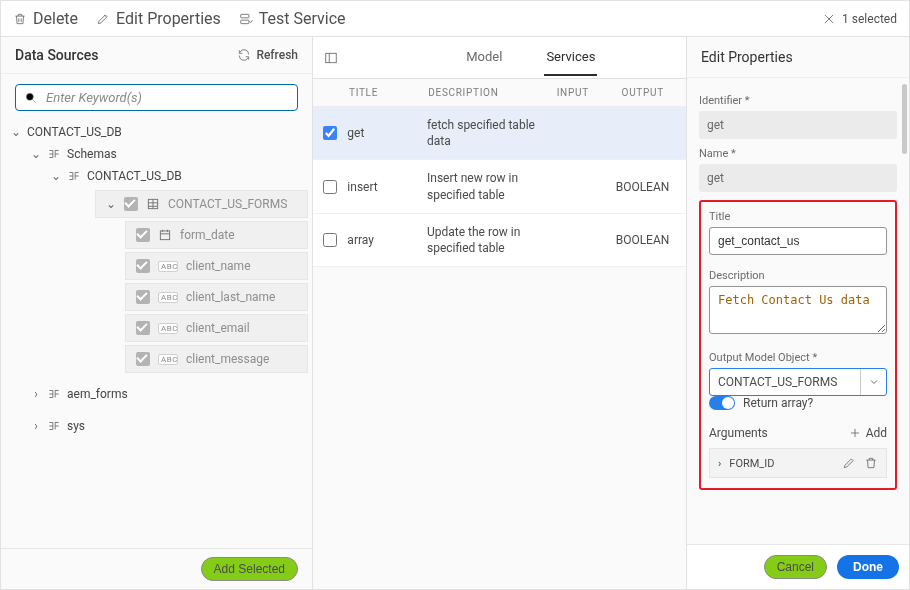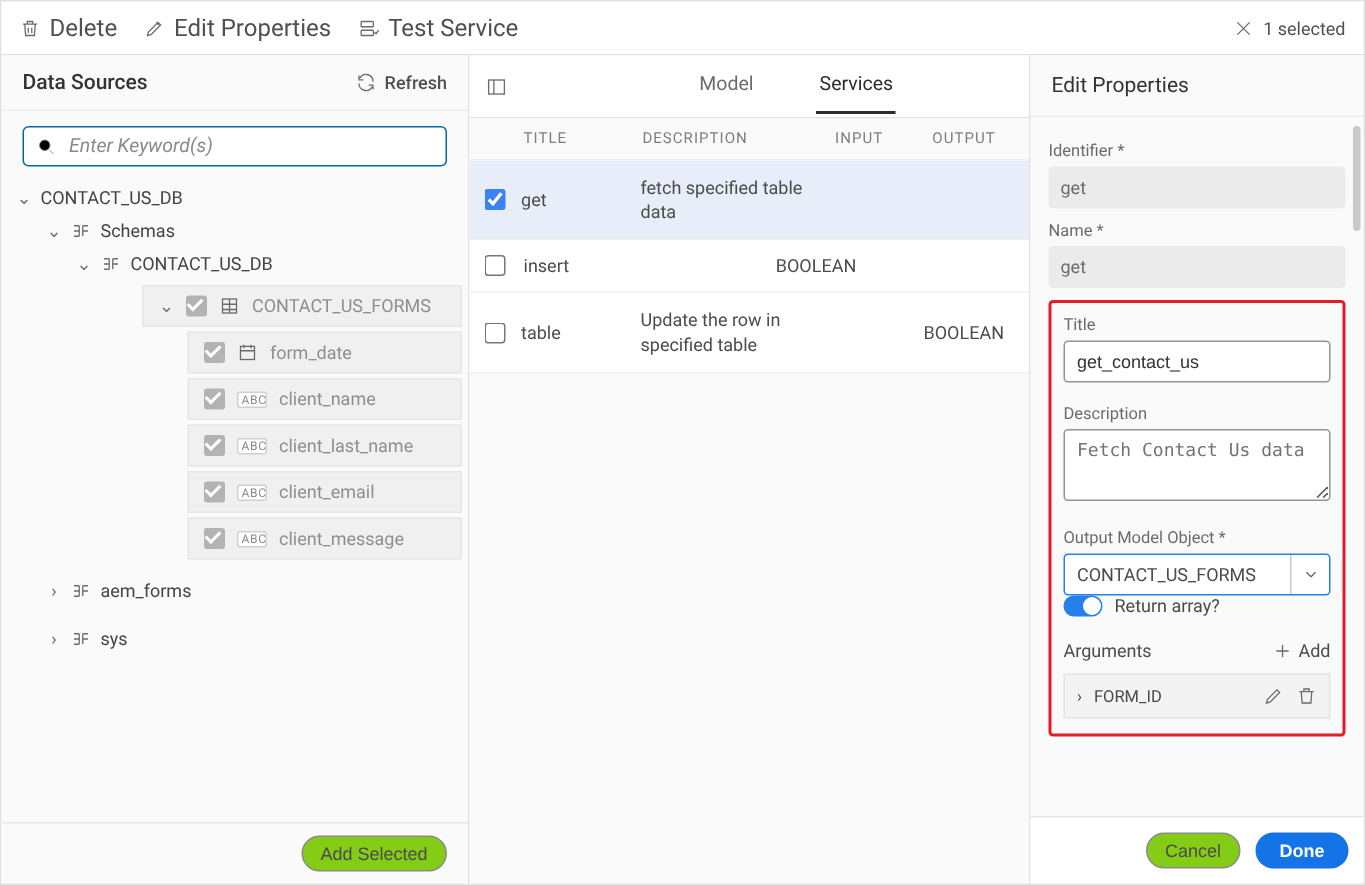--- a/index.html
+++ b/index.html
@@ -143,21 +143,21 @@
     .ro-input{
       background:#ebebeb; border:none; border-radius:3px; padding:7px 8px; font-size:12px; color:#6b6b6b; width:100%; margin-bottom:8px;
     }
     .hl-zone{
       border:2px solid #e11d2a; border-radius:3px; padding:8px 8px 10px; margin-top:4px;
     }
     .txt-input{
       width:100%; border:1px solid #949494; border-radius:3px; padding:6px 8px; font-size:12px; color:#333; background:#fff;
     }
     .txt-area{
-      width:100%; border:1px solid #949494; border-radius:3px; padding:6px 8px; font-size:12px; color:#737373; background:#fff;
+      width:100%; border:1px solid #949494; border-radius:3px; padding:6px 8px; font-size:12px; color:#a16207; background:#fff;
       height:48px; resize:both;
     }
     .select-wrap{
       display:flex; border:1px solid #2680eb; border-radius:3px; overflow:hidden; background:#fff;
     }
     .select-wrap .sel-val{ flex:1; padding:6px 8px; font-size:12px;}
     .select-wrap .sel-btn{ width:26px; border-left:1px solid #c9c9c9; display:flex; align-items:center; justify-content:center;}
     .switch{
       width:26px; height:14px; border-radius:8px; background:#2680eb; position:relative; flex-shrink:0;
     }
@@ -372,28 +372,29 @@
         <div class="c-title">get</div>
         <div class="c-desc">fetch specified table data</div>
         <div class="c-input"></div>
         <div class="c-output"></div>
       </div>
       <div class="row">
         <div class="cb">
             <input type="checkbox" style="">
           </div>
         <div class="c-title">insert</div>
+        <div class="c-desc">Insert new row in specified table</div>
         <div class="c-input"></div>
         <div class="c-output">BOOLEAN</div>
       </div>
       <div class="row">
         <div class="cb">
             <input type="checkbox" style="">
           </div>
-        <div class="c-title">table</div>
+        <div class="c-title">array</div>
         <div class="c-desc">Update the row in specified table</div>
         <div class="c-input"></div>
         <div class="c-output">BOOLEAN</div>
       </div>
     </div>
   </div>
 
   <div class="right">
     <div class="right-header">Edit Properties</div>
     <div class="right-body">

